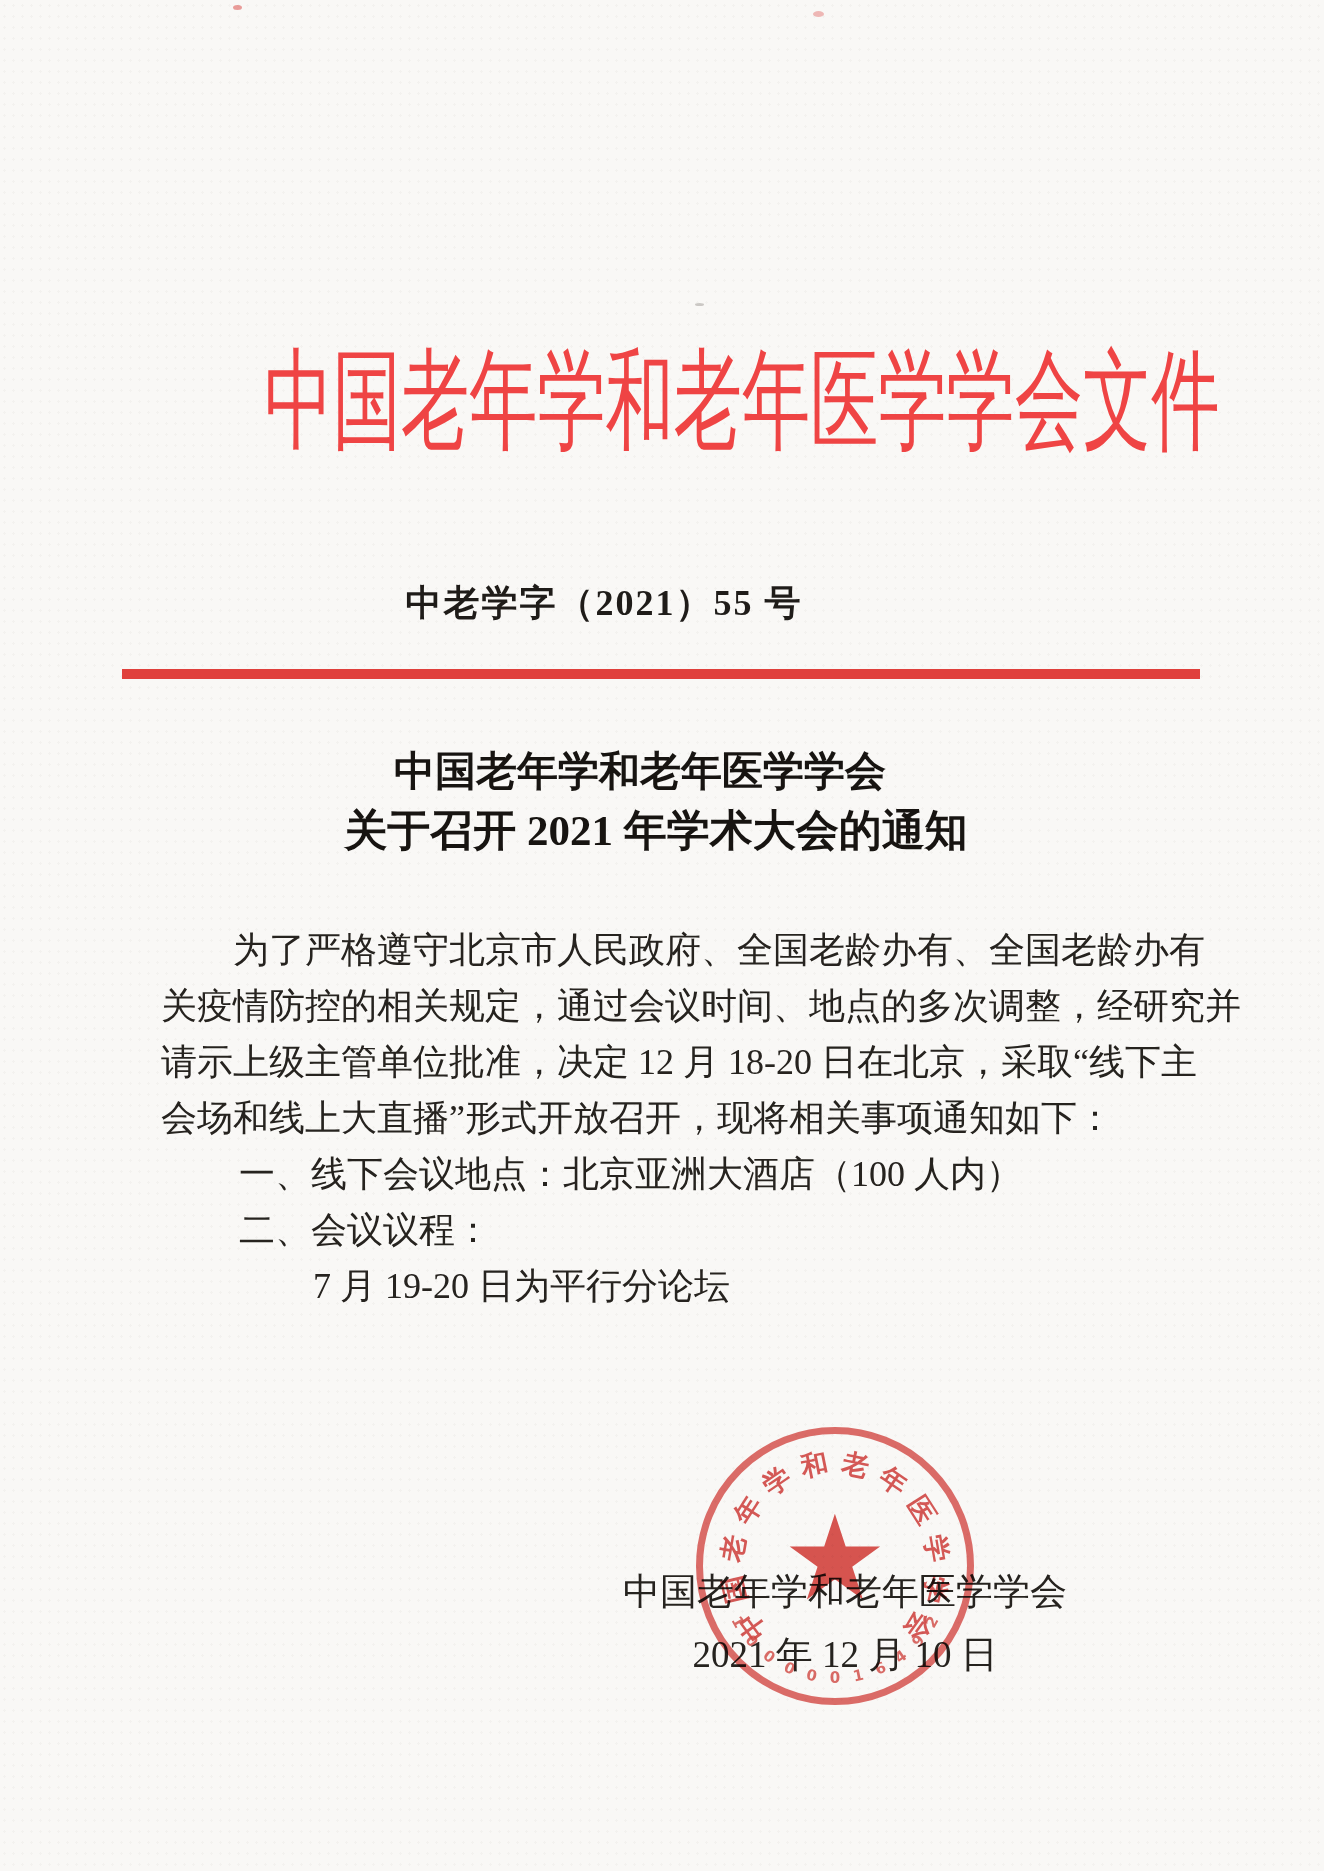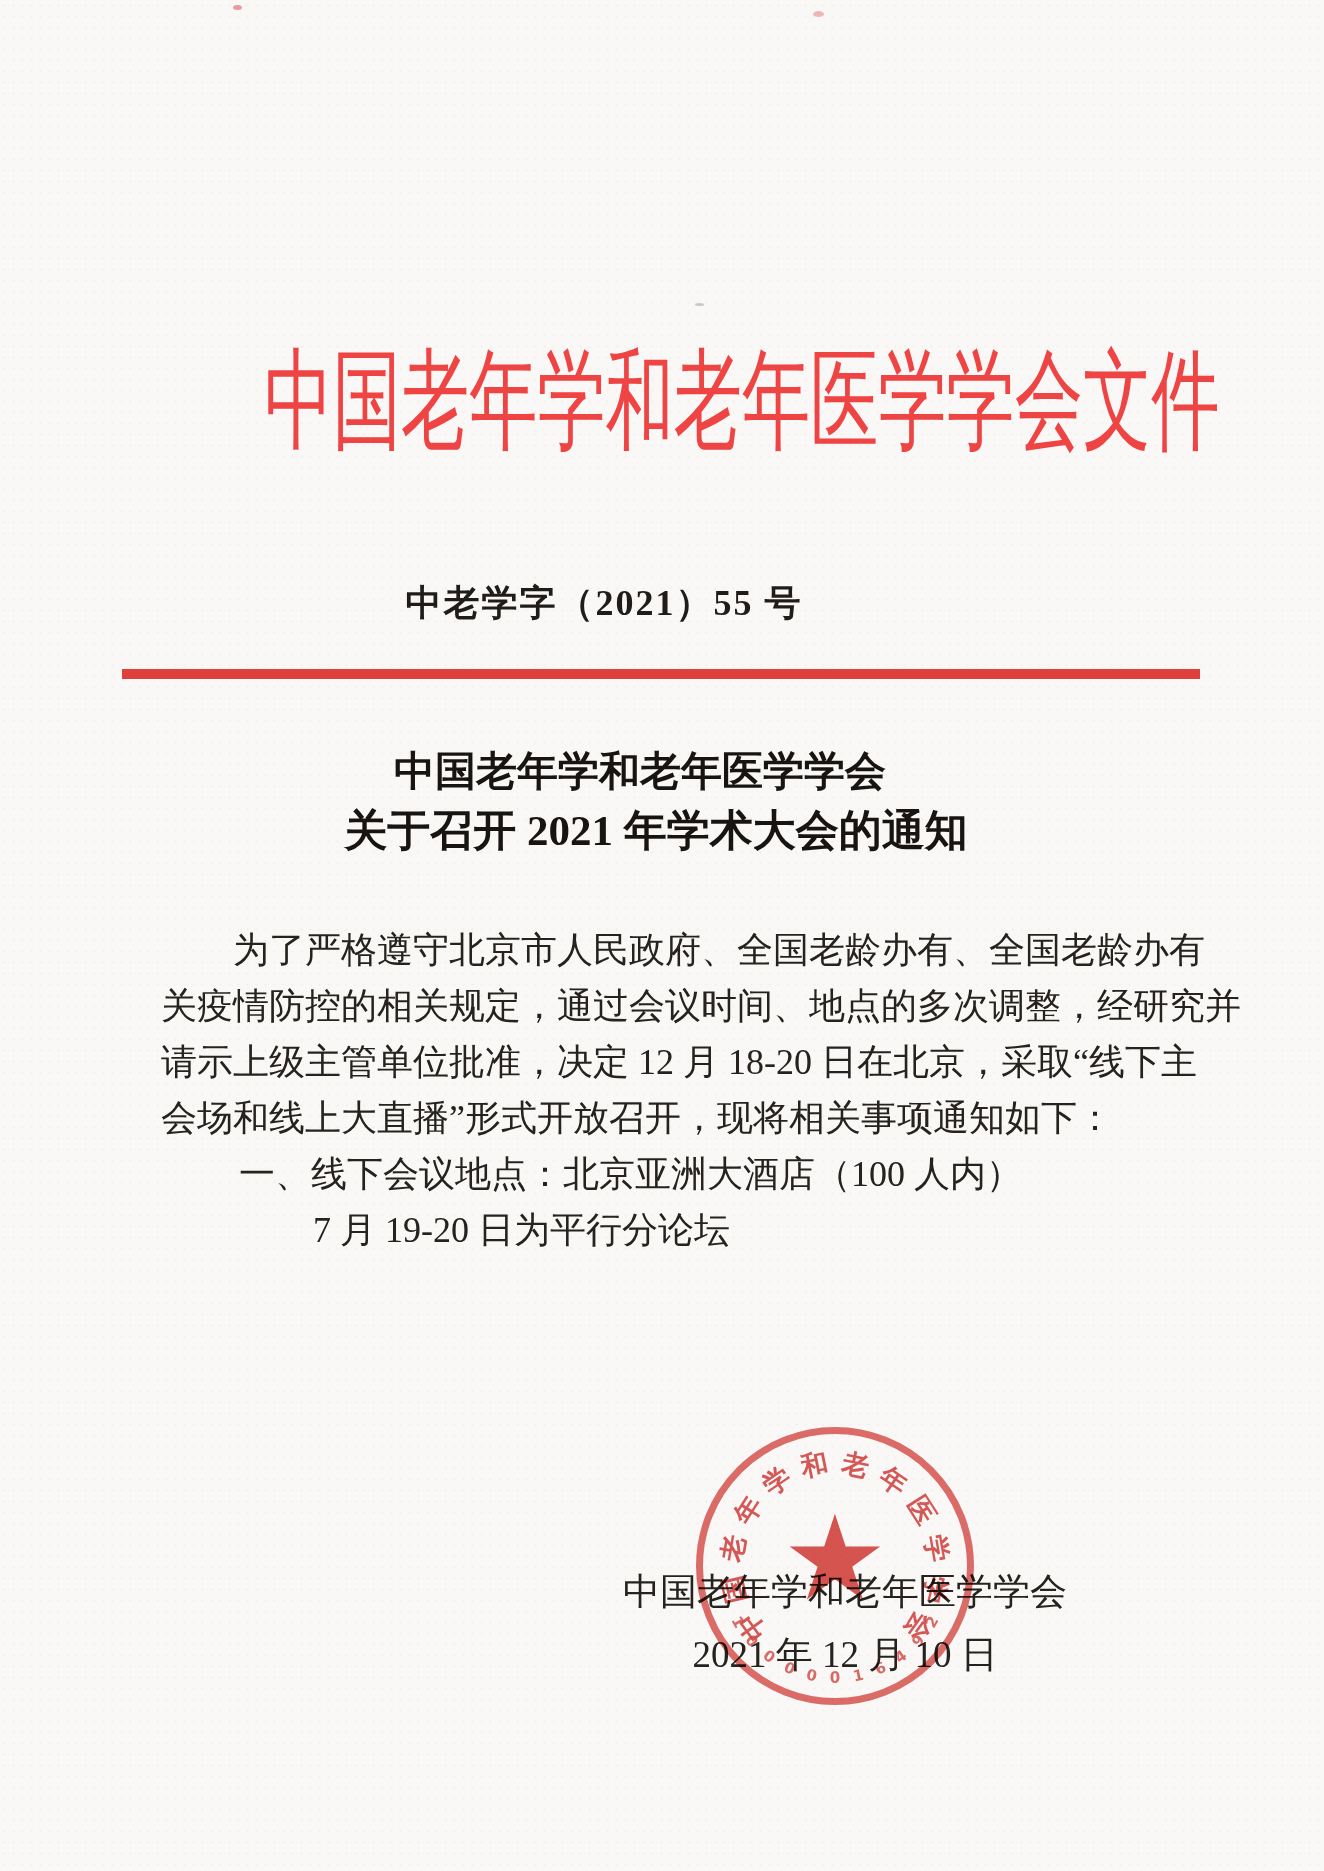--- a/index.html
+++ b/index.html
@@ -117,20 +117,21 @@
     <div class="t1">中国老年学和老年医学学会</div>
     <div class="t2">关于召开 2021 年学术大会的通知</div>
   </div>
 
   <div class="doc-body">
     <div class="bline ind-para">为了严格遵守北京市人民政府、全国老龄办有、全国老龄办有</div>
     <div class="bline">关疫情防控的相关规定，通过会议时间、地点的多次调整，经研究并</div>
     <div class="bline">请示上级主管单位批准，决定 12 月 18-20 日在北京，采取“线下主</div>
     <div class="bline">会场和线上大直播”形式开放召开，现将相关事项通知如下：</div>
     <div class="bline ind-item">一、线下会议地点：北京亚洲大酒店（100 人内）</div>
+    <div class="bline ind-item">二、会议议程：</div>
     <div class="bline ind-sub">7 月 19-20 日为平行分论坛</div>
   </div>
 
   <div class="sign-block">
     <div>中国老年学和老年医学学会</div>
     <div>2021 年 12 月 10 日</div>
   </div>
 
   <div class="seal">
     <div class="seal-ring"></div>

